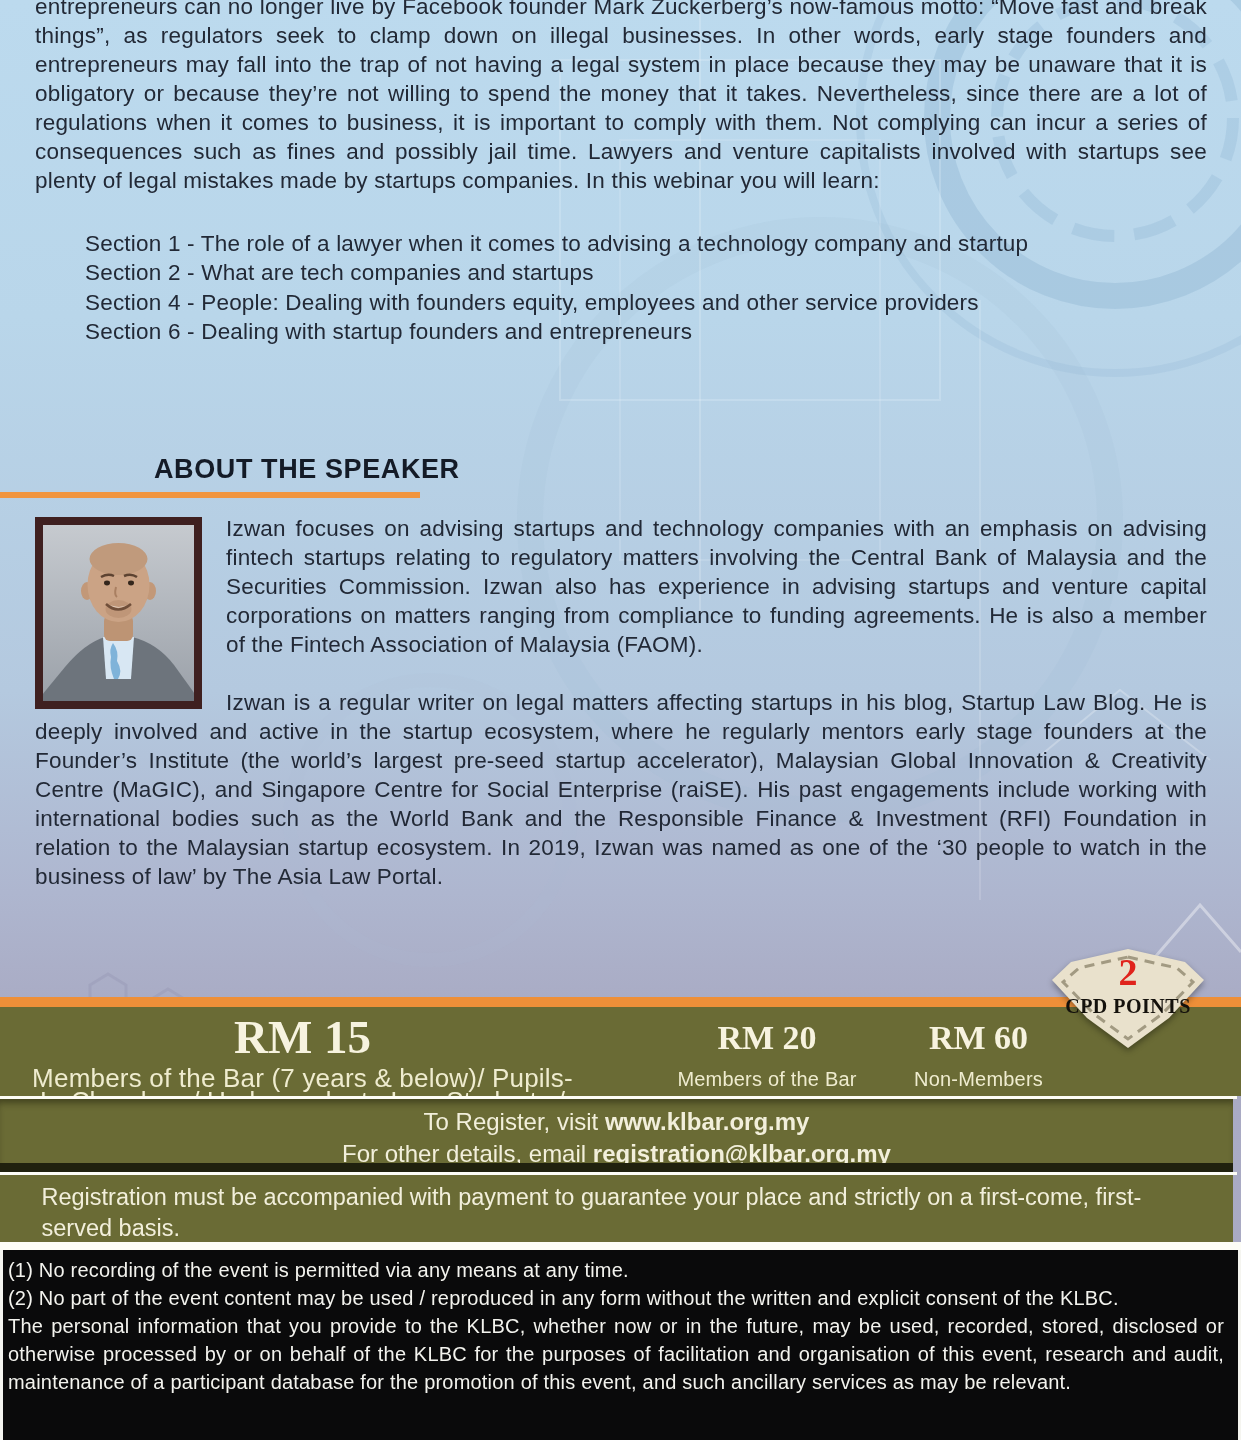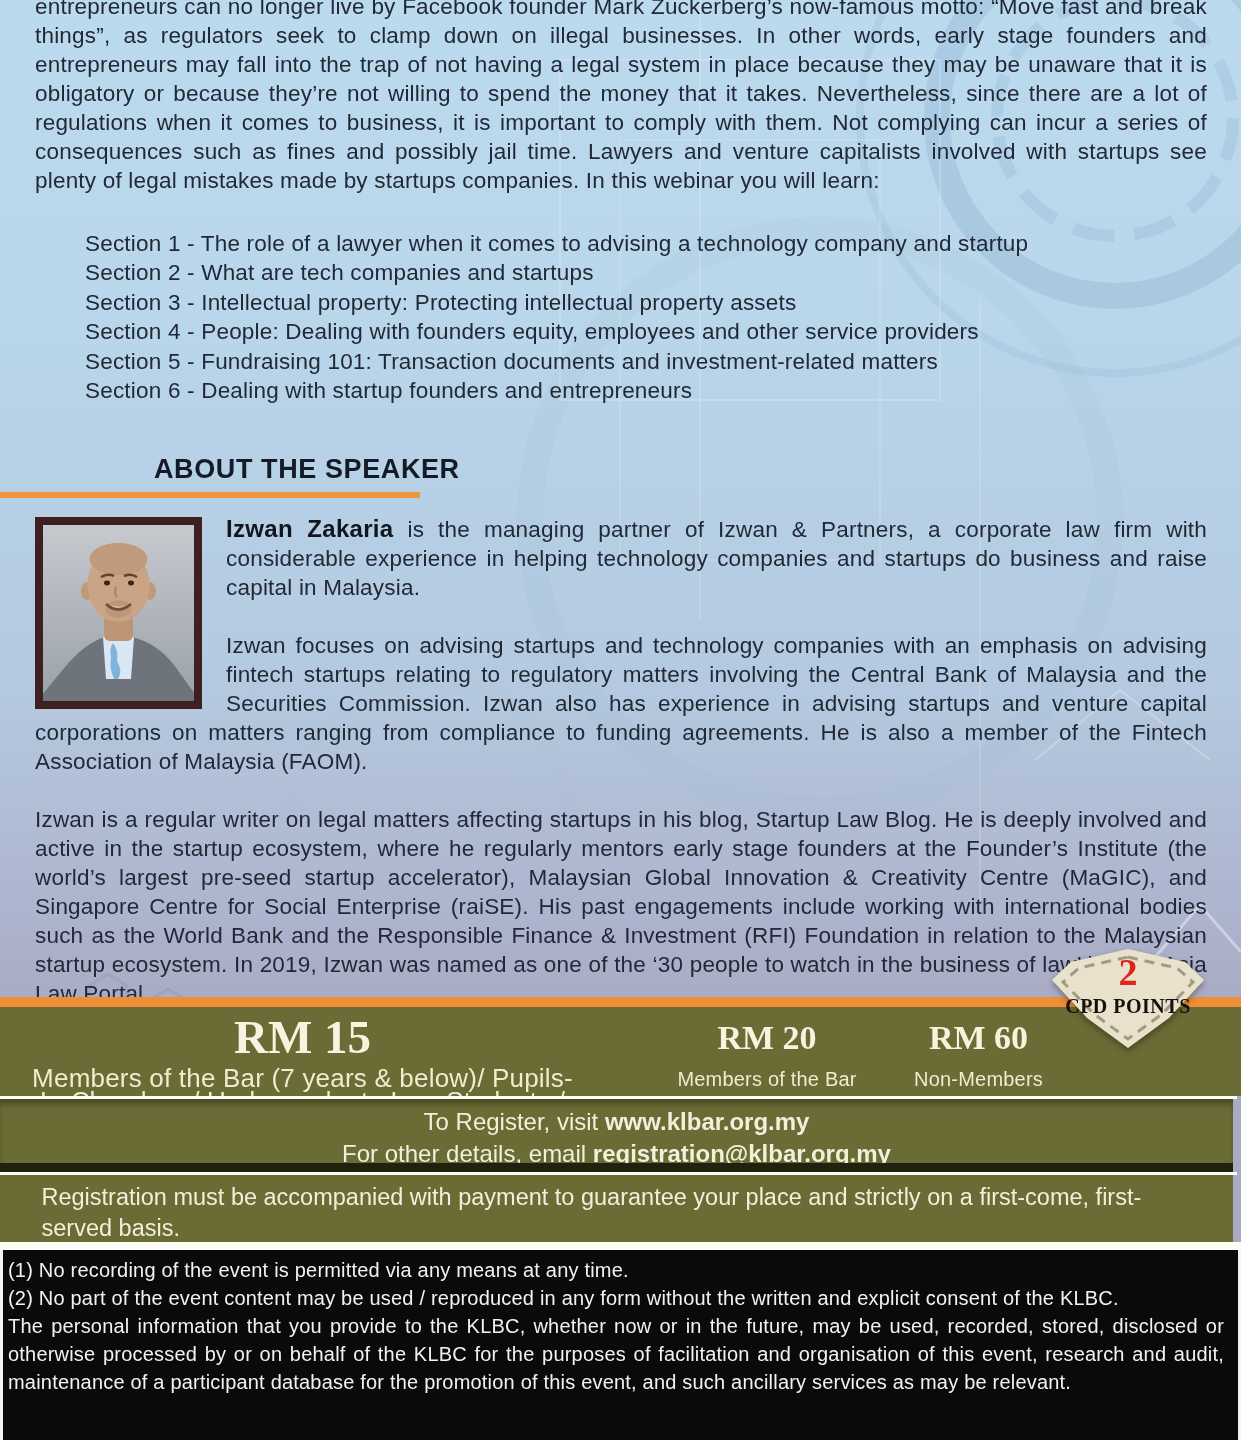--- a/index.html
+++ b/index.html
@@ -133,23 +133,21 @@
     </g>
   </svg>
 
   <div class="layer">
 
     <div class="intro">entrepreneurs can no longer live by Facebook founder Mark Zuckerberg’s now-famous motto: “Move fast and break things”, as regulators seek to clamp down on illegal businesses. In other words, early stage founders and entrepreneurs may fall into the trap of not having a legal system in place because they may be unaware that it is obligatory or because they’re not willing to spend the money that it takes. Nevertheless, since there are a lot of regulations when it comes to business, it is important to comply with them. Not complying can incur a series of consequences such as fines and possibly jail time. Lawyers and venture capitalists involved with startups see plenty of legal mistakes made by startups companies. In this webinar you will learn:</div>
 
     <div class="sections">
       <div>Section 1 - The role of a lawyer when it comes to advising a technology company and startup</div>
       <div>Section 2 - What are tech companies and startups</div>
-      <div>Section 3 - Intellectual property: Protecting intellectual property assets</div>
       <div>Section 4 - People: Dealing with founders equity, employees and other service providers</div>
-      <div>Section 5 - Fundraising 101: Transaction documents and investment-related matters</div>
       <div>Section 6 - Dealing with startup founders and entrepreneurs</div>
     </div>
 
     <div class="heading">ABOUT THE SPEAKER</div>
     <div class="heading-underline"></div>
 
     <div class="speaker-flow">
       <div class="photo">
         <svg viewBox="0 0 151 176" preserveAspectRatio="none">
           <defs>
@@ -170,21 +168,20 @@
           <path d="M58,52 q7,-4 13,-1" stroke="#5d4331" stroke-width="2.5" fill="none"></path>
           <path d="M81,51 q7,-3 13,1" stroke="#5d4331" stroke-width="2.5" fill="none"></path>
           <ellipse cx="64" cy="58" rx="3" ry="2.4" fill="#33261c"></ellipse>
           <ellipse cx="88" cy="58" rx="3" ry="2.4" fill="#33261c"></ellipse>
           <path d="M73,62 q-2,8 1,10" stroke="#a97f61" stroke-width="2" fill="none"></path>
           <ellipse cx="75.5" cy="84" rx="13" ry="9" fill="#b68c6d" opacity="0.55"></ellipse>
           <path d="M63,79 Q75,90 88,79" stroke="#6f4e39" stroke-width="2.5" fill="none"></path>
           <path d="M67,80 q8,5 17,0 q-8,4 -17,0" fill="#f4efe8"></path>
         </svg>
       </div>
-      <p><span class="name">Izwan Zakaria</span><span> is the managing partner of Izwan &amp; Partners, a corporate law firm with considerable experience in helping technology companies and startups do business and raise capital in Malaysia.</span></p>
       <p>Izwan focuses on advising startups and technology companies with an emphasis on advising fintech startups relating to regulatory matters involving the Central Bank of Malaysia and the Securities Commission. Izwan also has experience in advising startups and venture capital corporations on matters ranging from compliance to funding agreements. He is also a member of the Fintech Association of Malaysia (FAOM).</p>
       <p>Izwan is a regular writer on legal matters affecting startups in his blog, Startup Law Blog. He is deeply involved and active in the startup ecosystem, where he regularly mentors early stage founders at the Founder’s Institute (the world’s largest pre-seed startup accelerator), Malaysian Global Innovation &amp; Creativity Centre (MaGIC), and Singapore Centre for Social Enterprise (raiSE). His past engagements include working with international bodies such as the World Bank and the Responsible Finance &amp; Investment (RFI) Foundation in relation to the Malaysian startup ecosystem. In 2019, Izwan was named as one of the ‘30 people to watch in the business of law’ by The Asia Law Portal.</p>
     </div>
 
     <div class="badge">
       <svg width="160" height="102">
         <polygon points="80,1 137,14 156,32 121,70 80,100 39,70 4,32 23,14" fill="#e9e1cc"></polygon>
         <polygon points="80,9 129,20 145,34 114,66 80,91 46,66 15,34 31,20" fill="none" stroke="#a29a82" stroke-width="3" stroke-dasharray="10 7"></polygon>
       </svg>
       <div class="num">2</div>

